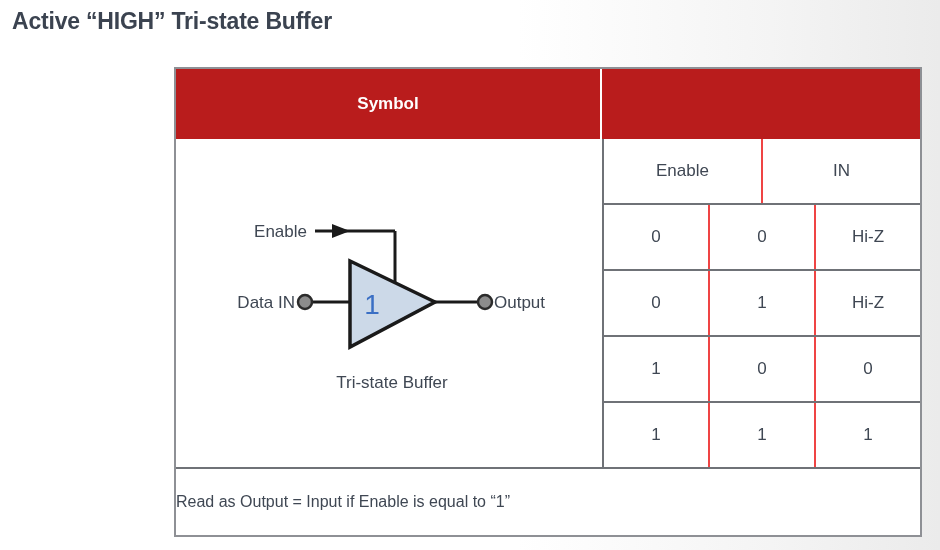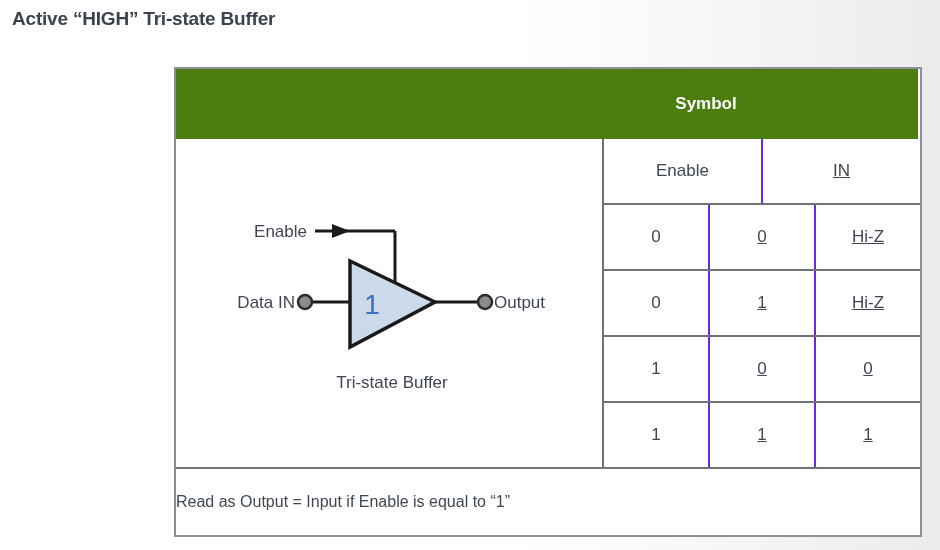--- a/index.html
+++ b/index.html
@@ -22,21 +22,21 @@
     inset: 0;
     background:
       linear-gradient(to right, #ffffff 0%, #ffffff 55%, #f4f4f4 82%, #ebebeb 100%),
       #ffffff;
   }
 
   #page-title {
     position: absolute;
     left: 12px;
     top: 8px;
-    font-size: 19px;
+    font-size: 23px;
     font-weight: bold;
     letter-spacing: -0.2px;
     color: #3b4350;
     white-space: nowrap;
   }
 
   
   #figure-table {
     position: absolute;
     left: 174px;
@@ -47,22 +47,21 @@
     border: 2px solid #8e9095;
     background: #ffffff;
     display: flex;
     flex-direction: column;
   }
 
   .header-row {
     display: flex;
     height: 70px;
     flex: 0 0 70px;
-    background: #4d7c0f;
-    justify-content: flex-end;
+    background: #b91c1c;
   }
   .header-cell {
     display: flex;
     align-items: center;
     justify-content: center;
     color: #ffffff;
     font-size: 17px;
     font-weight: bold;
     box-sizing: border-box;
   }
@@ -112,22 +111,21 @@
   .tt-cell {
     flex: 1 1 0;
     display: flex;
     align-items: center;
     justify-content: center;
     font-size: 17px;
     color: #3f4753;
     box-sizing: border-box;
   }
   .tt-cell + .tt-cell {
-    border-left: 2px solid #6d28d9;
-    text-decoration: underline;
+    border-left: 2px solid #ef4444;
   }
 
   
   #footer-row {
     height: 66px;
     flex: 0 0 66px;
     border-top: 2px solid #6f7277;
     display: flex;
     align-items: center;
     justify-content: flex-start;

